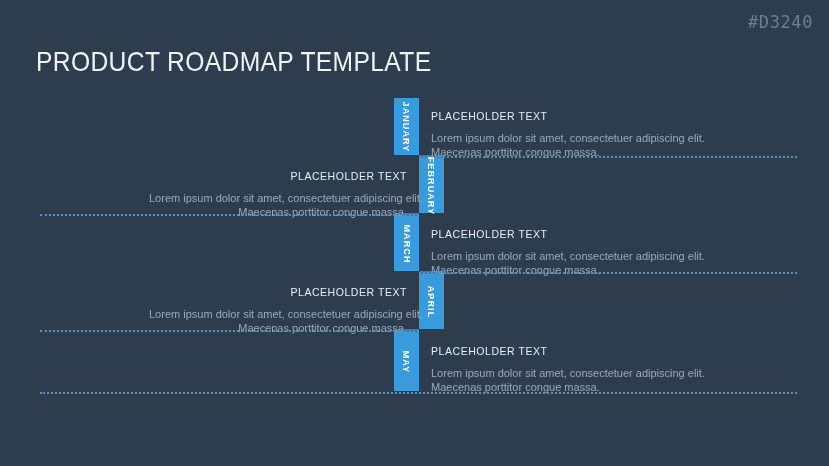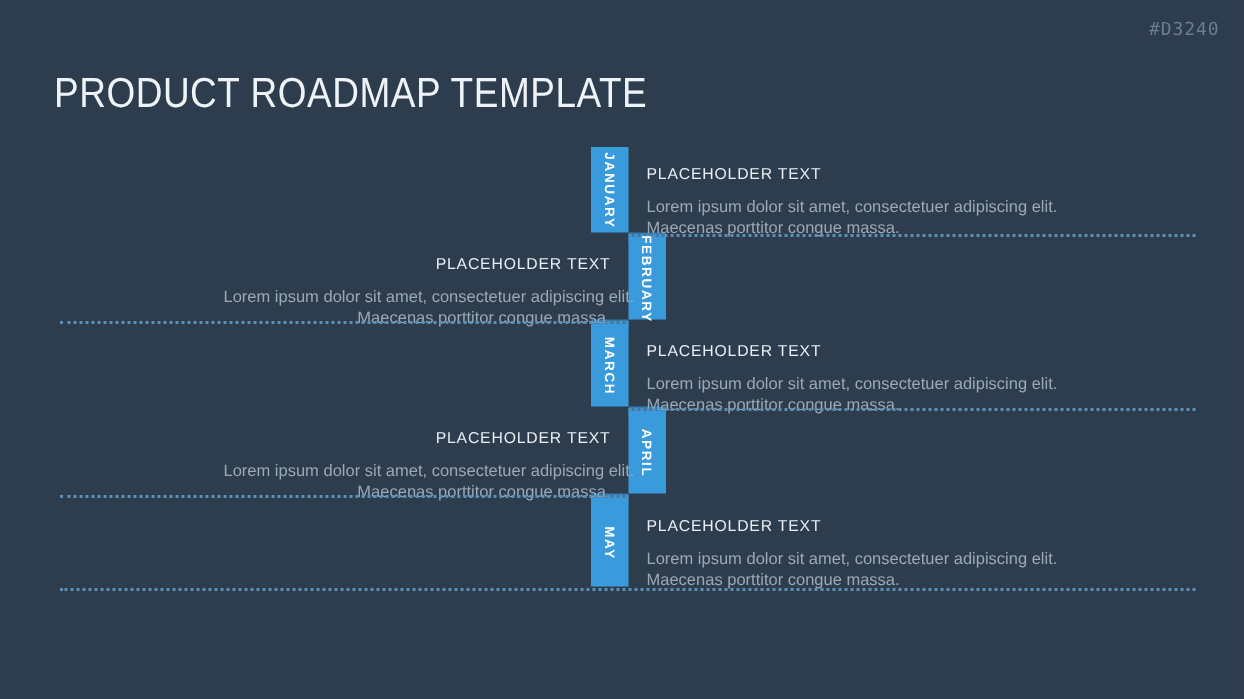--- a/index.html
+++ b/index.html
@@ -21,21 +21,21 @@
     height: 466px;
     background: #2e3d4e;
     overflow: hidden;
   }
 
   
   #doc-code {
     position: absolute;
     top: 12px;
     right: 16px;
-    font-size: 12px;
+    font-size: 17px;
     letter-spacing: 0.6px;
     color: #6d7d8e;
     font-family: "DejaVu Sans Mono", monospace;
     white-space: nowrap;
   }
 
   #page-title {
     position: absolute;
     left: 36px;
     top: 27px;

